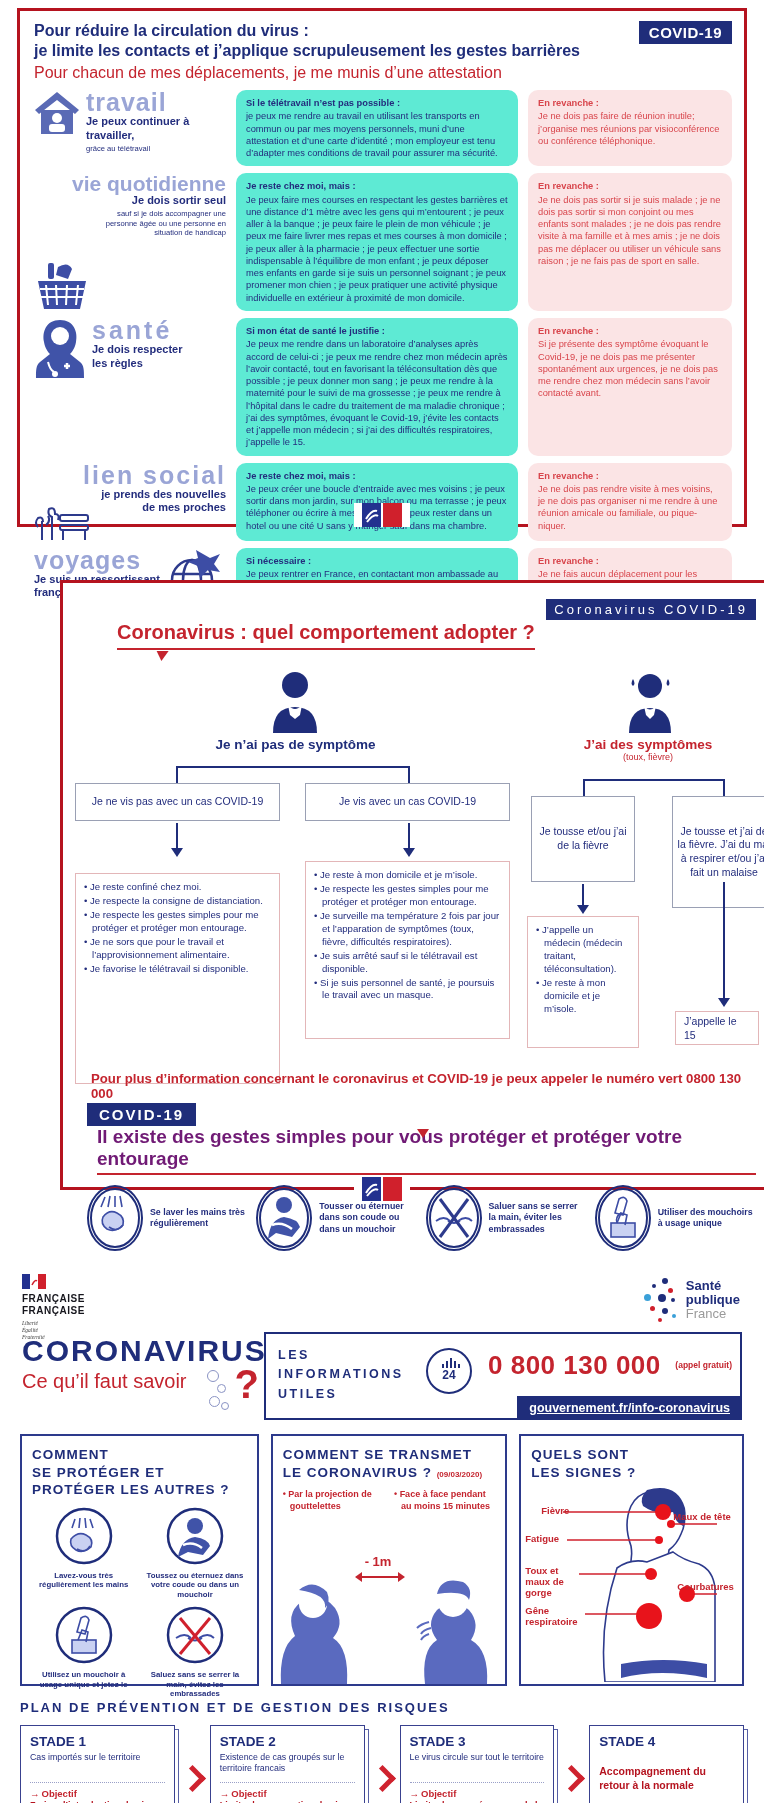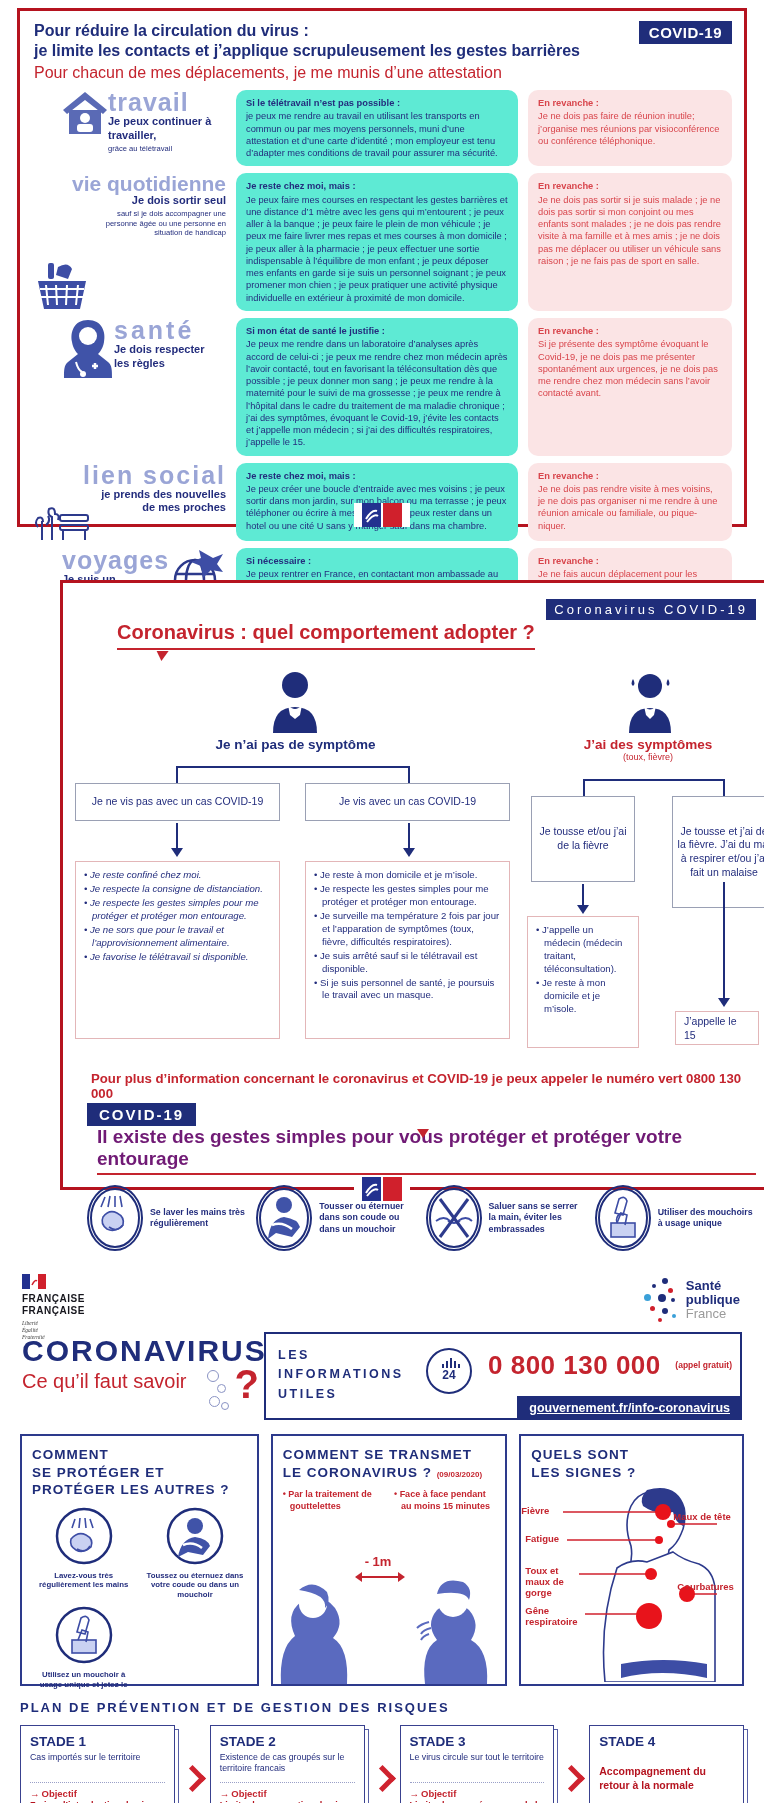--- a/index.html
+++ b/index.html
@@ -13,21 +13,21 @@
   .p1title{color:#1f2d7a;font-weight:bold;font-size:16px;line-height:1.25;max-width:560px;}
   .p1sub{color:#c4242e;font-size:16px;margin-top:3px;margin-bottom:8px;}
   .p1row{display:flex;gap:10px;margin-bottom:7px;align-items:stretch;}
   .p1left{width:192px;flex:none;position:relative;}
   .p1word{color:#9aa5d6;font-weight:bold;font-size:25px;letter-spacing:1px;line-height:1;}
   .r2 .p1word{font-size:21px;letter-spacing:0;}
   .p1claim{font-weight:bold;font-size:11px;color:#232d7d;line-height:1.25;}
   .p1note{font-size:7.6px;color:#232d7d;line-height:1.25;margin-top:1px;}
   .alignr{text-align:right;}
   .p1icn{flex:none;}
-  .p1iconrow{display:flex;align-items:flex-start;margin-left:28px;}
+  .p1iconrow{display:flex;gap:6px;align-items:flex-start;}
   .p1can{flex:1;background:#5eead4;border-radius:10px;padding:7px 10px;
          font-size:9.3px;line-height:1.32;color:#232d7d;}
   .p1not{width:184px;flex:none;background:#fbe4e5;border-radius:10px;padding:7px 10px;
          font-size:9.3px;line-height:1.32;color:#d8454c;}
   .bt{display:block;font-weight:bold;margin-bottom:1px;}
   
   .flagwrap{position:absolute;left:50%;transform:translateX(-50%);background:#fff;
             padding:0 8px;display:flex;gap:2px;z-index:5;}
   .flag1{top:503px;}
   .flag2{top:1177px;}
@@ -312,21 +312,21 @@
           <path d="M20 34 q7 8 14 0 l-2 10 -5 4 -5 -4z" fill="#fff"></path>
         </svg>
       <div class="flabel" style="left:100px;top:66px;width:265px;">Je n’ai pas de symptôme</div>
       <div class="hline" style="left:113px;top:95px;width:234px;height:2px;"></div>
       <div class="vline" style="left:113px;top:95px;width:2px;height:17px;"></div>
       <div class="vline" style="left:345px;top:95px;width:2px;height:17px;"></div>
       <div class="fbox" style="left:12px;top:112px;width:205px;height:38px;">Je ne vis pas avec un cas COVID-19</div>
       <div class="fbox" style="left:242px;top:112px;width:205px;height:38px;">Je vis avec un cas COVID-19</div>
       <div class="arrow" style="left:113px;top:152px;height:26px;"></div>
       <div class="arrow" style="left:345px;top:152px;height:26px;"></div>
-      <div class="fred" style="left:12px;top:190px;width:205px;height:178px;font-style:italic;">
+      <div class="fred" style="left:12px;top:202px;width:205px;height:211px;">
         <ul>
           <li>Je reste confiné chez moi.</li>
           <li>Je respecte la consigne de distanciation.</li>
           <li>Je respecte les gestes simples pour me protéger et protéger mon entourage.</li>
           <li>Je ne sors que pour le travail et l’approvisionnement alimentaire.</li>
           <li>Je favorise le télétravail si disponible.</li>
         </ul>
       </div>
       <div class="fred" style="left:242px;top:190px;width:205px;height:178px;">
         <ul>
@@ -533,31 +533,44 @@
             <svg width="58" height="58" viewBox="0 0 58 58">
                 <circle cx="29" cy="29" r="27" fill="none" stroke="#1f2d7a" stroke-width="2.5"></circle>
                 <g stroke="#3d4da5" stroke-width="1.6" fill="none">
                   <path d="M26 12 q6 -4 8 2 l-4 14 -8 -2z"></path>
                   <rect x="17" y="34" width="24" height="13" fill="#c9d1f2"></rect>
                   <path d="M23 34 l4 -10 6 2 -2 10"></path>
                 </g>
               </svg>
             <div class="cap">Utilisez un mouchoir à usage unique et jetez-le</div>
           </div>
+          <div class="gcell">
+            <svg width="58" height="58" viewBox="0 0 58 58">
+                <circle cx="29" cy="29" r="27" fill="none" stroke="#1f2d7a" stroke-width="2.5"></circle>
+                <g stroke="#3d4da5" stroke-width="1.8" fill="none">
+                  <path d="M10 32 q9 -6 15 0 M33 32 q9 -6 15 0 M22 32 q7 5 14 0"></path>
+                </g>
+                <g stroke="#d0202c" stroke-width="3">
+                  <line x1="14" y1="12" x2="44" y2="48"></line>
+                  <line x1="44" y1="12" x2="14" y2="48"></line>
+                </g>
+              </svg>
+            <div class="cap">Saluez sans se serrer la main, évitez les embrassades</div>
+          </div>
         </div>
       </div>
 
       <div class="panel pn2">
         <div class="ptitle">
           <span>COMMENT SE TRANSMET</span><br>
           <span>LE CORONAVIRUS ?</span>
           <span class="pdate">(09/03/2020)</span>
         </div>
         <div class="tbullets">
-          <div>Par la traitement de gouttelettes</div>
+          <div>Par la projection de gouttelettes</div>
           <div>Face à face pendant au moins 15 minutes</div>
         </div>
         <div class="dist">- 1m</div>
         <div class="dista"></div>
         <svg width="214" height="118" viewBox="0 0 214 118" style="position:absolute;bottom:0;left:6px;">
             <path d="M2 118 q-2 -36 14 -48 q-10 -22 6 -34 q20 -12 34 6 q10 16 -2 30 q16 10 14 46z" fill="#5a6abf"></path>
             <circle cx="34" cy="38" r="14" fill="#fff"></circle>
             <path d="M20 24 q14 -12 28 2 q4 10 -2 16 q2 -14 -26 -18z" fill="#5a6abf"></path>
             <path d="M146 118 q-4 -34 12 -44 q-12 -16 0 -30 q16 -14 32 0 q12 14 2 30 q18 10 16 44z" fill="#5a6abf"></path>
             <circle cx="174" cy="36" r="15" fill="#fff"></circle>
@@ -591,21 +604,21 @@
             </g>
             <g fill="#e8131b">
               <circle cx="142" cy="30" r="8"></circle>
               <circle cx="150" cy="42" r="4"></circle>
               <circle cx="138" cy="58" r="4"></circle>
               <circle cx="130" cy="92" r="6"></circle>
               <circle cx="166" cy="112" r="8"></circle>
               <circle cx="128" cy="134" r="13"></circle>
             </g>
           </svg>
-          <div class="slabel" style="left:0;top:24px;">Fièvre</div>
+          <div class="slabel" style="left:20px;top:24px;">Fièvre</div>
           <div class="slabel" style="left:4px;top:52px;">Fatigue</div>
           <div class="slabel" style="left:4px;top:84px;width:58px;">Toux et maux de gorge</div>
           <div class="slabel" style="left:4px;top:124px;width:58px;">Gêne respiratoire</div>
           <div class="slabel" style="left:152px;top:30px;width:70px;">Maux de tête</div>
           <div class="slabel" style="left:156px;top:100px;width:66px;">Courbatures</div>
         </div>
       </div>
     </div>
 
     <div class="plan">

